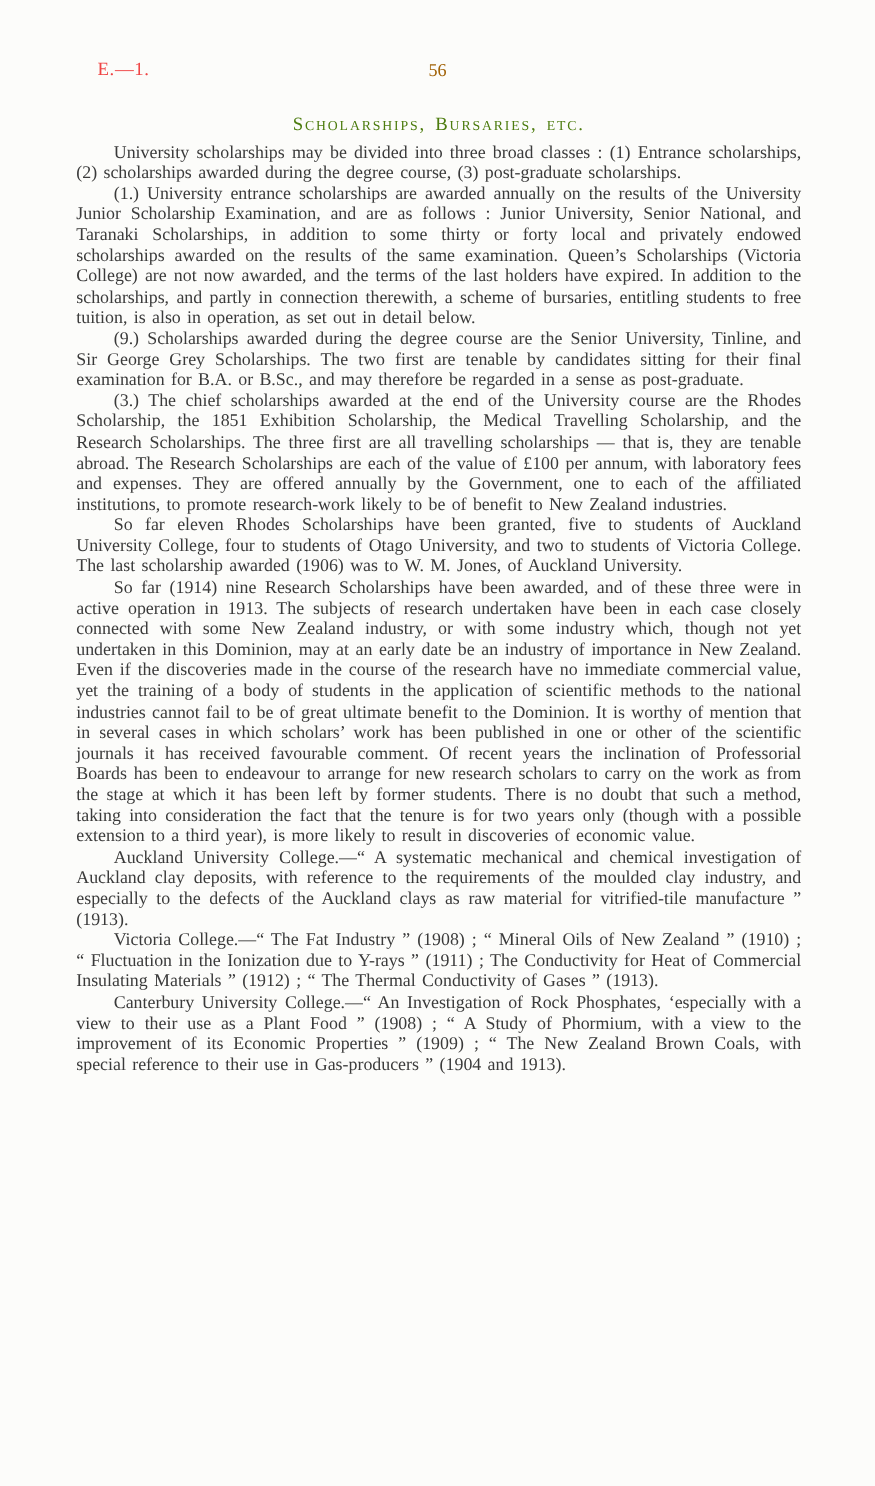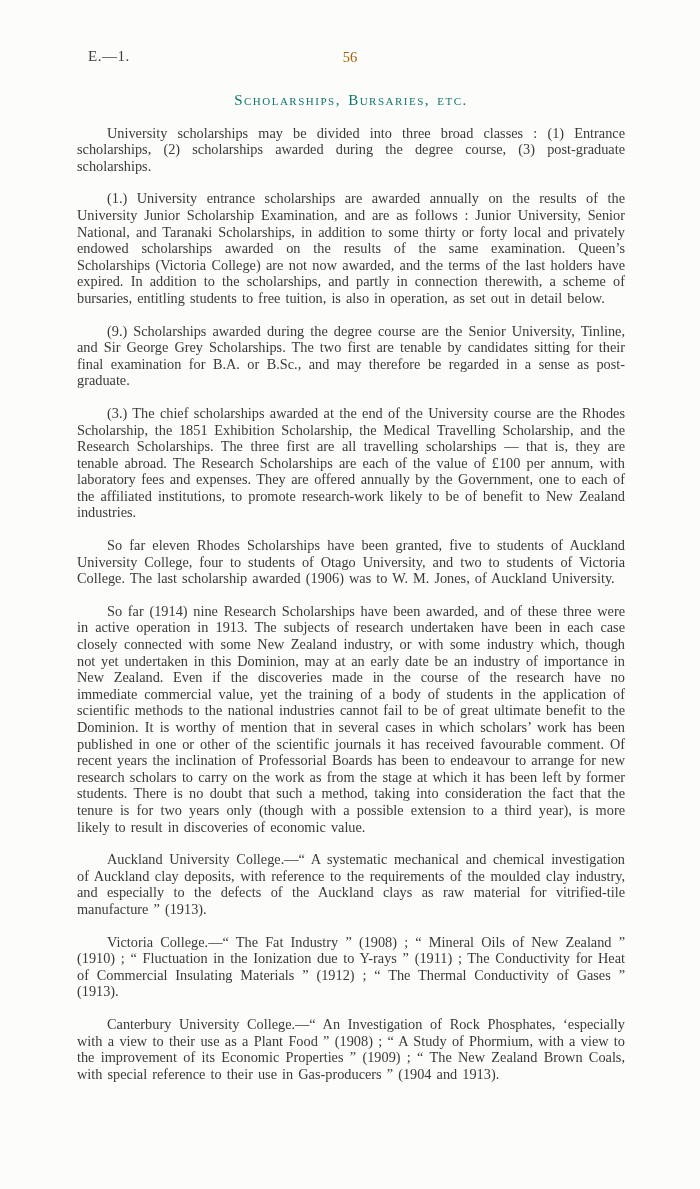--- a/index.html
+++ b/index.html
@@ -15,24 +15,24 @@
     background: #fcfcfa;
     color: #3a3a3a;
     font-family: "Liberation Serif", "DejaVu Serif", serif;
     font-size: 14.3px;
     line-height: 16.6px;
     overflow: hidden;
   }
   .report-code {
     position: absolute;
     top: 48px;
-    left: 88px;
+    left: 78px;
     font-size: 15px;
     letter-spacing: 0.5px;
-    color: #404040;
+    color: #ef4444;
   }
   .page-number {
     position: absolute;
     top: 49px;
     left: 0;
     right: 0;
     text-align: center;
     font-size: 14.5px;
     color: #a16207;
   }
@@ -40,26 +40,26 @@
     position: absolute;
     top: 92px;
     left: 61px;
     width: 580px;
   }
   .section-title {
     text-align: center;
     font-variant: small-caps;
     letter-spacing: 1.5px;
     font-size: 15px;
-    color: #0f766e;
+    color: #4d7c0f;
     margin: 0 0 5px 0;
     word-spacing: 2px;
   }
   .content p {
-    margin: 16px;
+    margin: 0;
     text-indent: 30px;
     text-align: justify;
     word-spacing: 1.5px;
   }
   .college-name {
   }
 </style>
 </head>
 <body>
 

